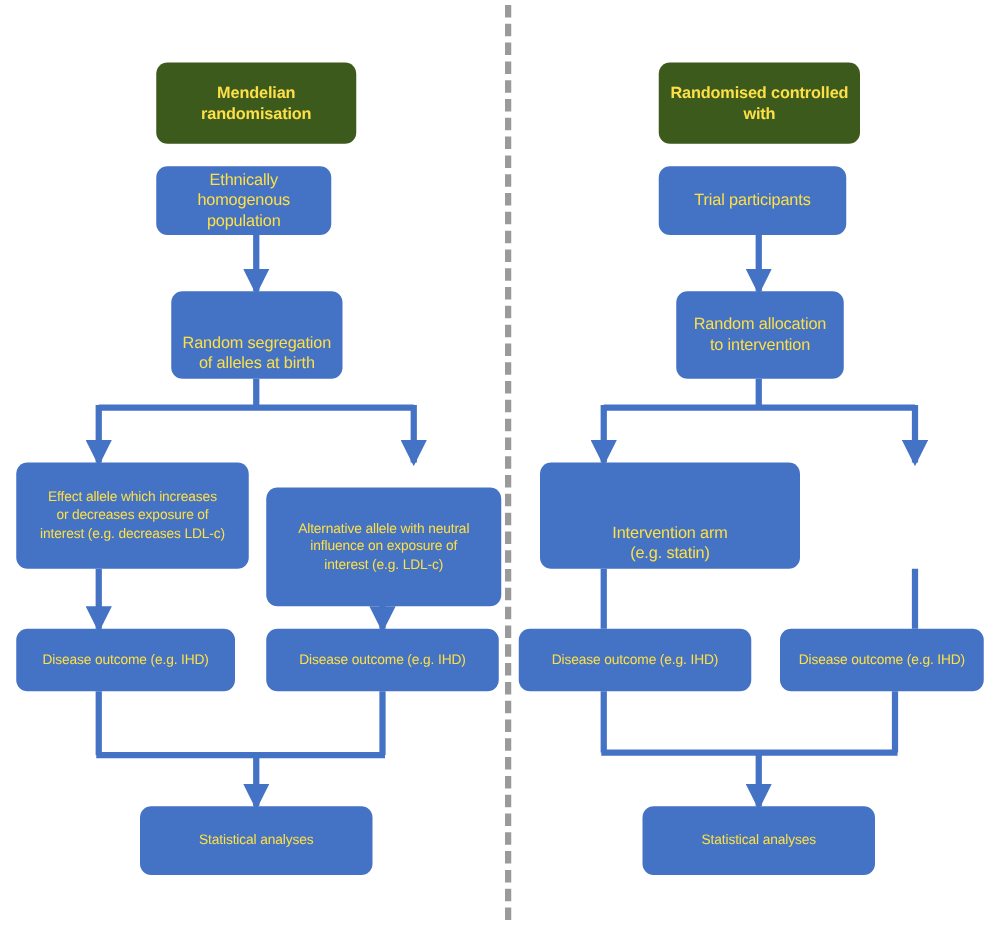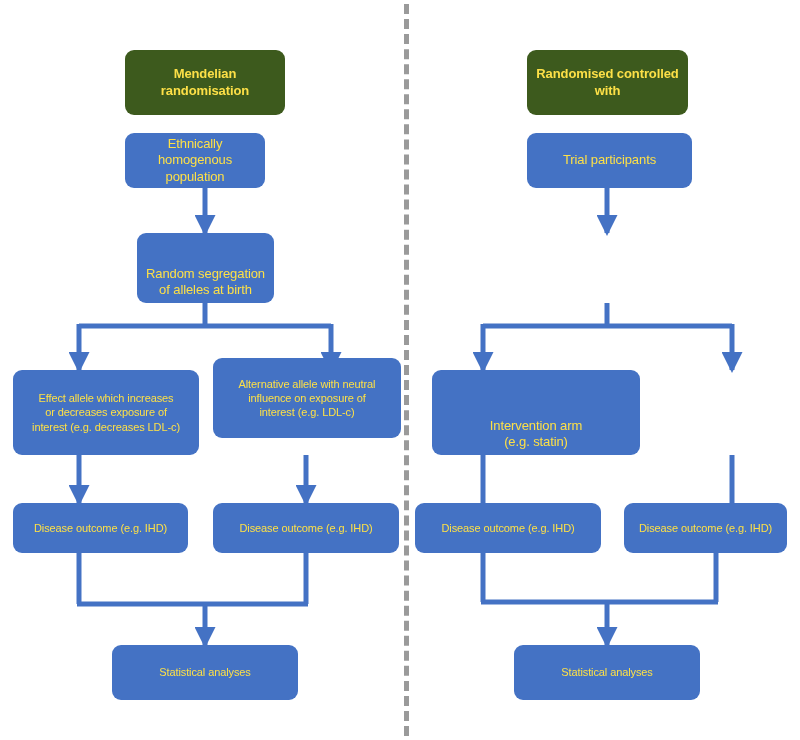--- a/index.html
+++ b/index.html
@@ -113,21 +113,21 @@
     <span class="label">Random segregation
 of alleles at birth</span>
   </div>
 
   <div class="node blue f125" style="left:13px; top:370px; width:186px; height:85px;">
     <span class="label">Effect allele which increases
 or decreases exposure of
 interest (e.g. decreases LDL-c)</span>
   </div>
 
-  <div class="node blue f125" style="left:213px; top:358px; width:188px; height:80px;">
+  <div class="node blue f125" style="left:213px; top:390px; width:188px; height:95px;">
     <span class="label">Alternative allele with neutral
 influence on exposure of
 interest (e.g. LDL-c)</span>
   </div>
 
   <div class="node blue f125" style="left:13px; top:503px; width:175px; height:50px;">
     <span class="label">Disease outcome (e.g. IHD)</span>
   </div>
 
   <div class="node blue f125" style="left:213px; top:503px; width:186px; height:50px;">
@@ -136,24 +136,28 @@
 
   <div class="node blue f125" style="left:112px; top:645px; width:186px; height:55px;">
     <span class="label">Statistical analyses</span>
   </div>
 
   <div class="node green f13" style="left:527px; top:50px; width:161px; height:65px;">
     <span class="label">Randomised controlled
 with</span>
   </div>
 
-  <div class="node blue f13" style="left:527px; top:133px; width:165px; height:55px;">
+  <div class="node blue f13" style="left:527px; top:133px; width:150px; height:55px;">
     <span class="label">Trial participants</span>
   </div>
 
+  <div class="node blue f13" style="left:541px; top:233px; width:134px; height:70px;">
+    <span class="label">Random allocation
+to intervention</span>
+  </div>
 
   <div class="node blue f13" style="left:432px; top:370px; width:208px; height:85px;align-items:flex-end;">
     <span class="label">Intervention arm
 (e.g. statin)</span>
   </div>
 
 
   <div class="node blue f125" style="left:415px; top:503px; width:186px; height:50px;">
     <span class="label">Disease outcome (e.g. IHD)</span>
   </div>

